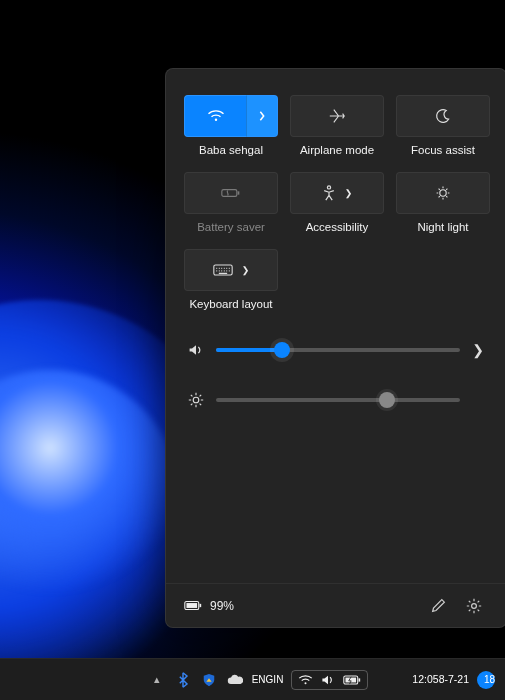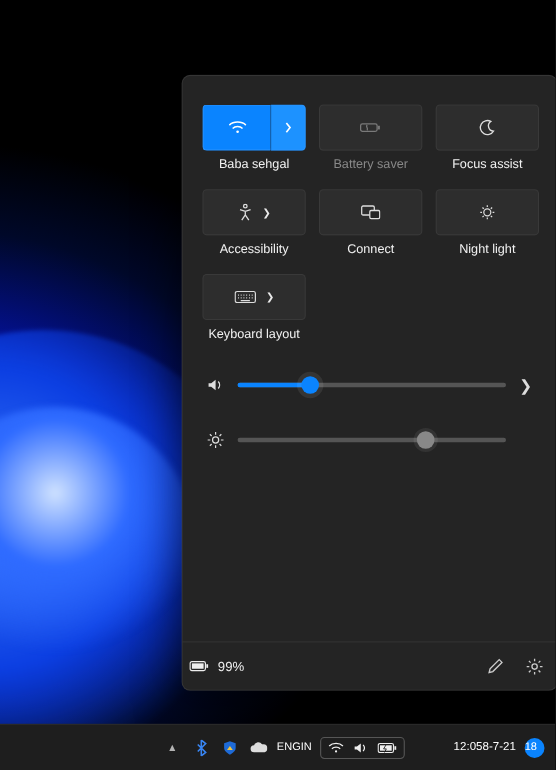--- a/index.html
+++ b/index.html
@@ -31,34 +31,34 @@
   .sliders { margin-top:20px; padding:0 4px; }
   .slider-row { display:flex; align-items:center; gap:12px; height:28px; margin-bottom:22px; color:#ddd; }
   .slider-row:last-child { margin-bottom:6px; }
   .slider-track { flex:1; height:4px; background:#555; border-radius:2px; position:relative; cursor:pointer; }
   .slider-fill { position:absolute; left:0; top:0; bottom:0; background:#0a84ff; border-radius:2px; }
   .slider-thumb { position:absolute; top:50%; width:16px; height:16px; border-radius:50%; transform:translate(-50%,-50%); }
   .slider-thumb.vol { background:#0a84ff; box-shadow:0 0 0 4px rgba(255,255,255,0.08); }
   .slider-thumb.bri { background:#888; box-shadow:0 0 0 3px rgba(255,255,255,0.07); }
   .chev { font-size:14px; color:#ddd; cursor:pointer; width:12px; text-align:center; }
 
-  .panel-footer { border-top:1px solid rgba(255,255,255,0.06); height:44px; display:flex; align-items:center; padding:0 6px; font-size:12px; color:#eee; gap:8px; }
+  .panel-footer { border-top:1px solid rgba(255,255,255,0.06); height:44px; display:flex; align-items:center; padding:0 18px; font-size:12px; color:#eee; gap:8px; }
   .panel-footer .spacer { flex:1; }
   .foot-btn { width:28px; height:28px; display:flex; align-items:center; justify-content:center; border-radius:4px; cursor:pointer; opacity:0.9; }
 
   
   .taskbar { position:absolute; left:0; right:0; bottom:0; height:42px; background:#1e1e1e; border-top:1px solid rgba(255,255,255,0.05); display:flex; align-items:center; color:#fff; font-size:11px; padding:0 10px 0 6px; gap:8px; }
   .tray { display:flex; align-items:center; gap:8px; margin-left:auto; }
   .tray-icon { width:18px; height:18px; display:flex; align-items:center; justify-content:center; cursor:pointer; opacity:0.95; }
   .lang { display:flex; flex-direction:row; align-items:center; line-height:1; cursor:pointer; }
   .lang span { font-size:10px; }
   .sys-group { display:flex; align-items:center; gap:8px; padding:3px 6px; border:1px solid rgba(255,255,255,0.25); border-radius:4px; cursor:pointer; }
   .clock { display:flex; flex-direction:row; align-items:center; line-height:1.15; cursor:pointer;margin-left:36px; }
   .clock span { font-size:10.5px; }
-  .notif-badge { width:18px; height:18px; border-radius:50%; background:#0a84ff; display:flex; align-items:center; justify-content:flex-start; font-size:10px; cursor:pointer; }
+  .notif-badge { width:18px; height:18px; border-radius:50%; background:#0a84ff; display:flex; align-items:center; justify-content:flex-end; font-size:10px; cursor:pointer; }
 
   svg { display:block; }
 </style>
 </head>
 <body>
 
 <div class="wallpaper"></div>
 
 <div class="panel">
   <div class="panel-body">
@@ -76,61 +76,60 @@
           <div class="arrow">
             <svg width="8" height="10" viewBox="0 0 8 12" fill="none" stroke="white" stroke-width="1.8">
                 <path d="M2 1 L6 6 L2 11"></path>
               </svg>
           </div>
         </div>
         <div class="tile-label">Baba sehgal</div>
       </div>
 
 
+      <div class="tile-wrap">
+        <div class="tile">
+          <svg width="18" height="16" viewBox="0 0 22 20" fill="none" stroke="#ddd" stroke-width="1.4">
+              <path d="M2 10 L20 10 M13 10 L7 2 M13 10 L7 18 M18 7 L20 10 L18 13"></path>
+            </svg>
+        </div>
+        <div class="tile-label">Airplane mode</div>
+      </div>
+
+      <div class="tile-wrap">
+        <div class="tile">
+          <svg width="16" height="16" viewBox="0 0 20 20" fill="none" stroke="#ddd" stroke-width="1.5">
+              <path d="M14 3 A8 8 0 1 0 17 14 A6 6 0 0 1 14 3 Z"></path>
+            </svg>
+        </div>
+        <div class="tile-label">Focus assist</div>
+      </div>
 
       <div class="tile-wrap">
         <div class="tile disabled">
           <svg width="20" height="12" viewBox="0 0 24 12" fill="none" stroke="#7a7a7a" stroke-width="1.4">
               <rect x="1" y="2" width="18" height="8" rx="2"></rect>
               <rect x="20" y="4" width="2" height="4" fill="#7a7a7a" stroke="none"></rect>
               <path d="M8 3 C6 6 10 6 8 9"></path>
             </svg>
         </div>
         <div class="tile-label disabled-label">Battery saver</div>
       </div>
 
       <div class="tile-wrap">
         <div class="tile">
-          <svg width="16" height="16" viewBox="0 0 20 20" fill="none" stroke="#ddd" stroke-width="1.5">
-              <path d="M14 3 A8 8 0 1 0 17 14 A6 6 0 0 1 14 3 Z"></path>
-            </svg>
-        </div>
-        <div class="tile-label">Focus assist</div>
-      </div>
-
-      <div class="tile-wrap">
-        <div class="tile">
           <svg width="14" height="16" viewBox="0 0 16 20" fill="none" stroke="#ddd" stroke-width="1.5">
               <circle cx="8" cy="3" r="2"></circle>
               <path d="M2 7 L8 9 L14 7 M8 9 L8 13 M8 13 L4 19 M8 13 L12 19"></path>
             </svg>
           <span class="mini-chevron">❯</span>
         </div>
         <div class="tile-label">Accessibility</div>
       </div>
 
-      <div class="tile-wrap">
-        <div class="tile">
-          <svg width="18" height="14" viewBox="0 0 22 16" fill="none" stroke="#ddd" stroke-width="1.4">
-              <rect x="1" y="1" width="14" height="10" rx="1.5"></rect>
-              <rect x="10" y="6" width="11" height="9" rx="1.5" fill="#242424"></rect>
-            </svg>
-        </div>
-        <div class="tile-label">Connect</div>
-      </div>
 
 
       <div class="tile-wrap">
         <div class="tile">
           <svg width="16" height="16" viewBox="0 0 20 20" fill="none" stroke="#ddd" stroke-width="1.4">
               <circle cx="10" cy="10" r="4"></circle>
               <path d="M10 2 L10 4 M10 16 L10 18 M2 10 L4 10 M16 10 L18 10 M4.5 4.5 L6 6 M14 14 L15.5 15.5 M15.5 4.5 L14 6 M6 14 L4.5 15.5"></path>
             </svg>
         </div>
         <div class="tile-label">Night light</div>

